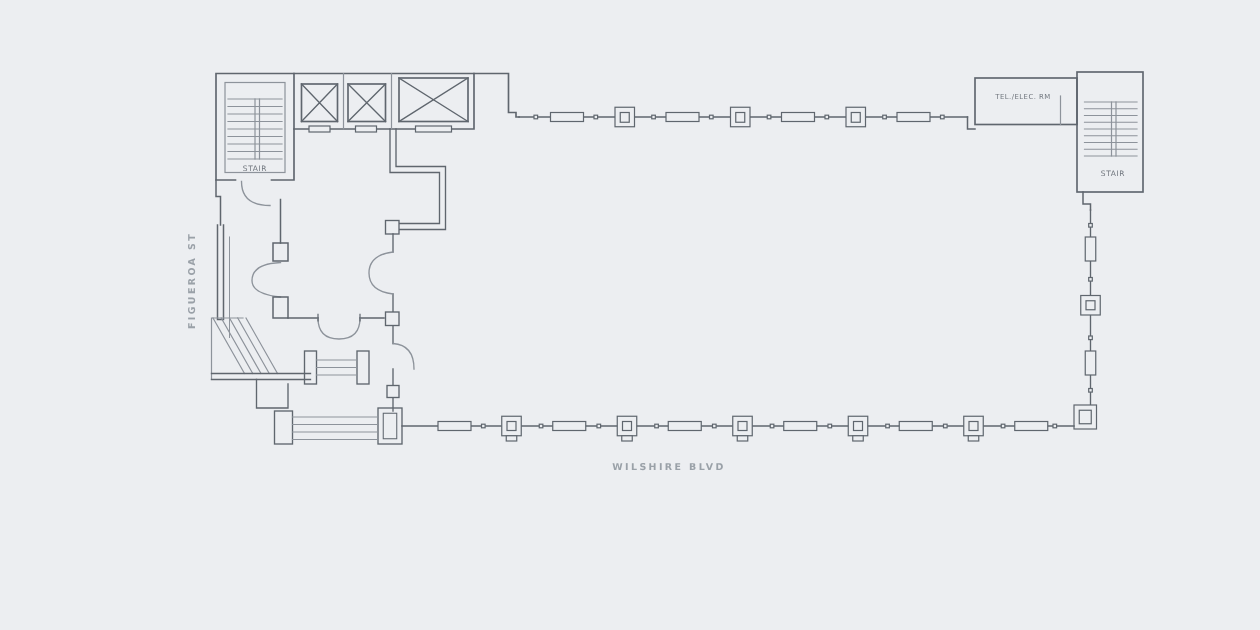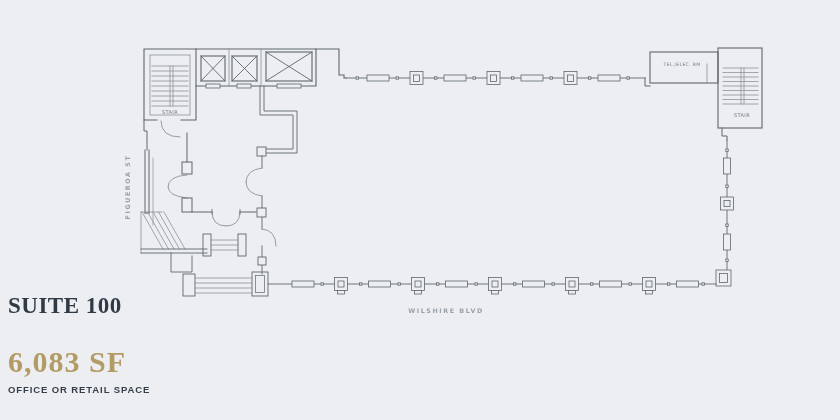--- a/index.html
+++ b/index.html
@@ -188,19 +188,14 @@
 
     <g>
       <text class="plan-label" x="170" y="114" text-anchor="middle">STAIR</text>
       <text class="plan-label" x="742" y="117" text-anchor="middle">STAIR</text>
       <text class="room-label" x="682" y="66" text-anchor="middle">TEL./ELEC. RM</text>
       <text class="street-label" x="130" y="187" text-anchor="middle" transform="rotate(-90 130 187)">FIGUEROA ST</text>
       <text class="street-label" x="446" y="313" text-anchor="middle">WILSHIRE BLVD</text>
     </g>
   </svg>
 
-  <div class="info">
-    <div class="suite-title">SUITE 100</div>
-    <div class="area">6,083 SF</div>
-    <div class="descriptor">OFFICE OR RETAIL SPACE</div>
-  </div>
 
 </div>
 
 </body></html>

